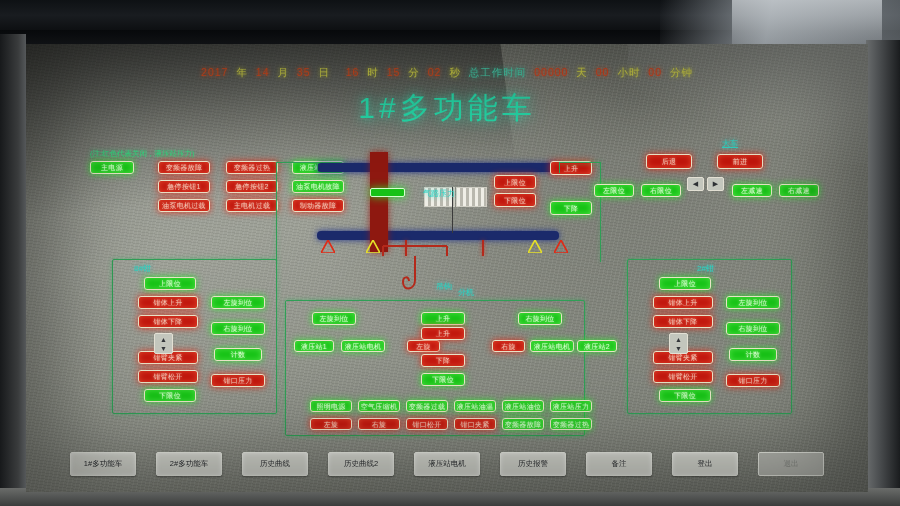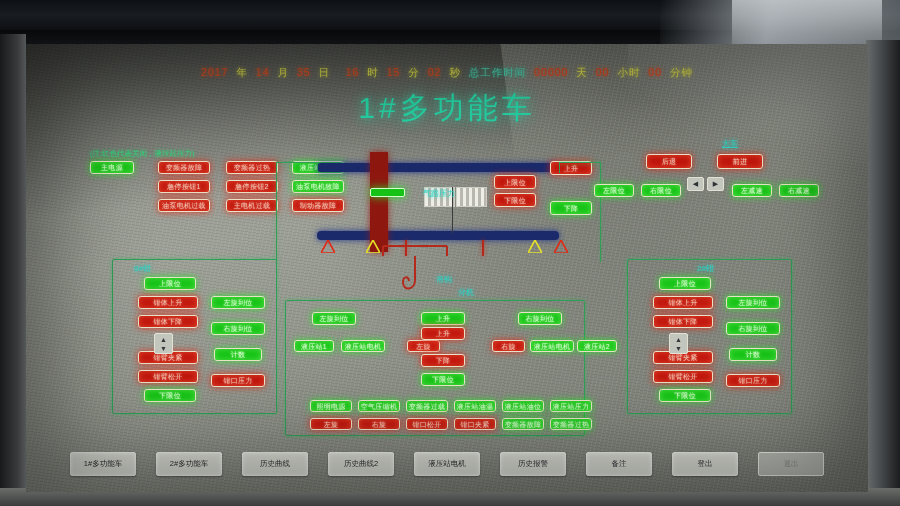--- a/index.html
+++ b/index.html
@@ -233,21 +233,21 @@
       <div class="redtick" style="left:379px;top:196px;height:16px;"></div>
       <div class="redtick" style="left:456px;top:196px;height:16px;"></div>
 
       <div class="hook" style="left:355px;top:196px;">
         <svg width="70" height="62" viewBox="0 0 70 62">
           <path d="M2,6 L66,6 M66,6 L66,16 M2,6 L2,16 M34,16 L34,40
                    M34,40 C34,50 22,52 22,42 C22,36 28,36 28,41" fill="none" stroke="#b4291b" stroke-width="2"></path>
           <path d="M2,6 L66,6" stroke="#b4291b" stroke-width="2"></path>
         </svg>
       </div>
-      <div class="cyan-lbl" style="left:410px;top:230px;">吊钩</div>
+      <div class="cyan-lbl" style="left:410px;top:237px;">吊钩</div>
 
       <div id="crane-lamps">
           <div class="lamp red" style="left: 468px; top: 131px; width: 42px; height: 14px;">
             <span>上限位</span>
           </div>
           <div class="lamp red" style="left: 468px; top: 149px; width: 42px; height: 14px;">
             <span>下限位</span>
           </div>
           <div class="lamp red" style="left: 524px; top: 117px; width: 42px; height: 14px;">
             <span>上升</span>

